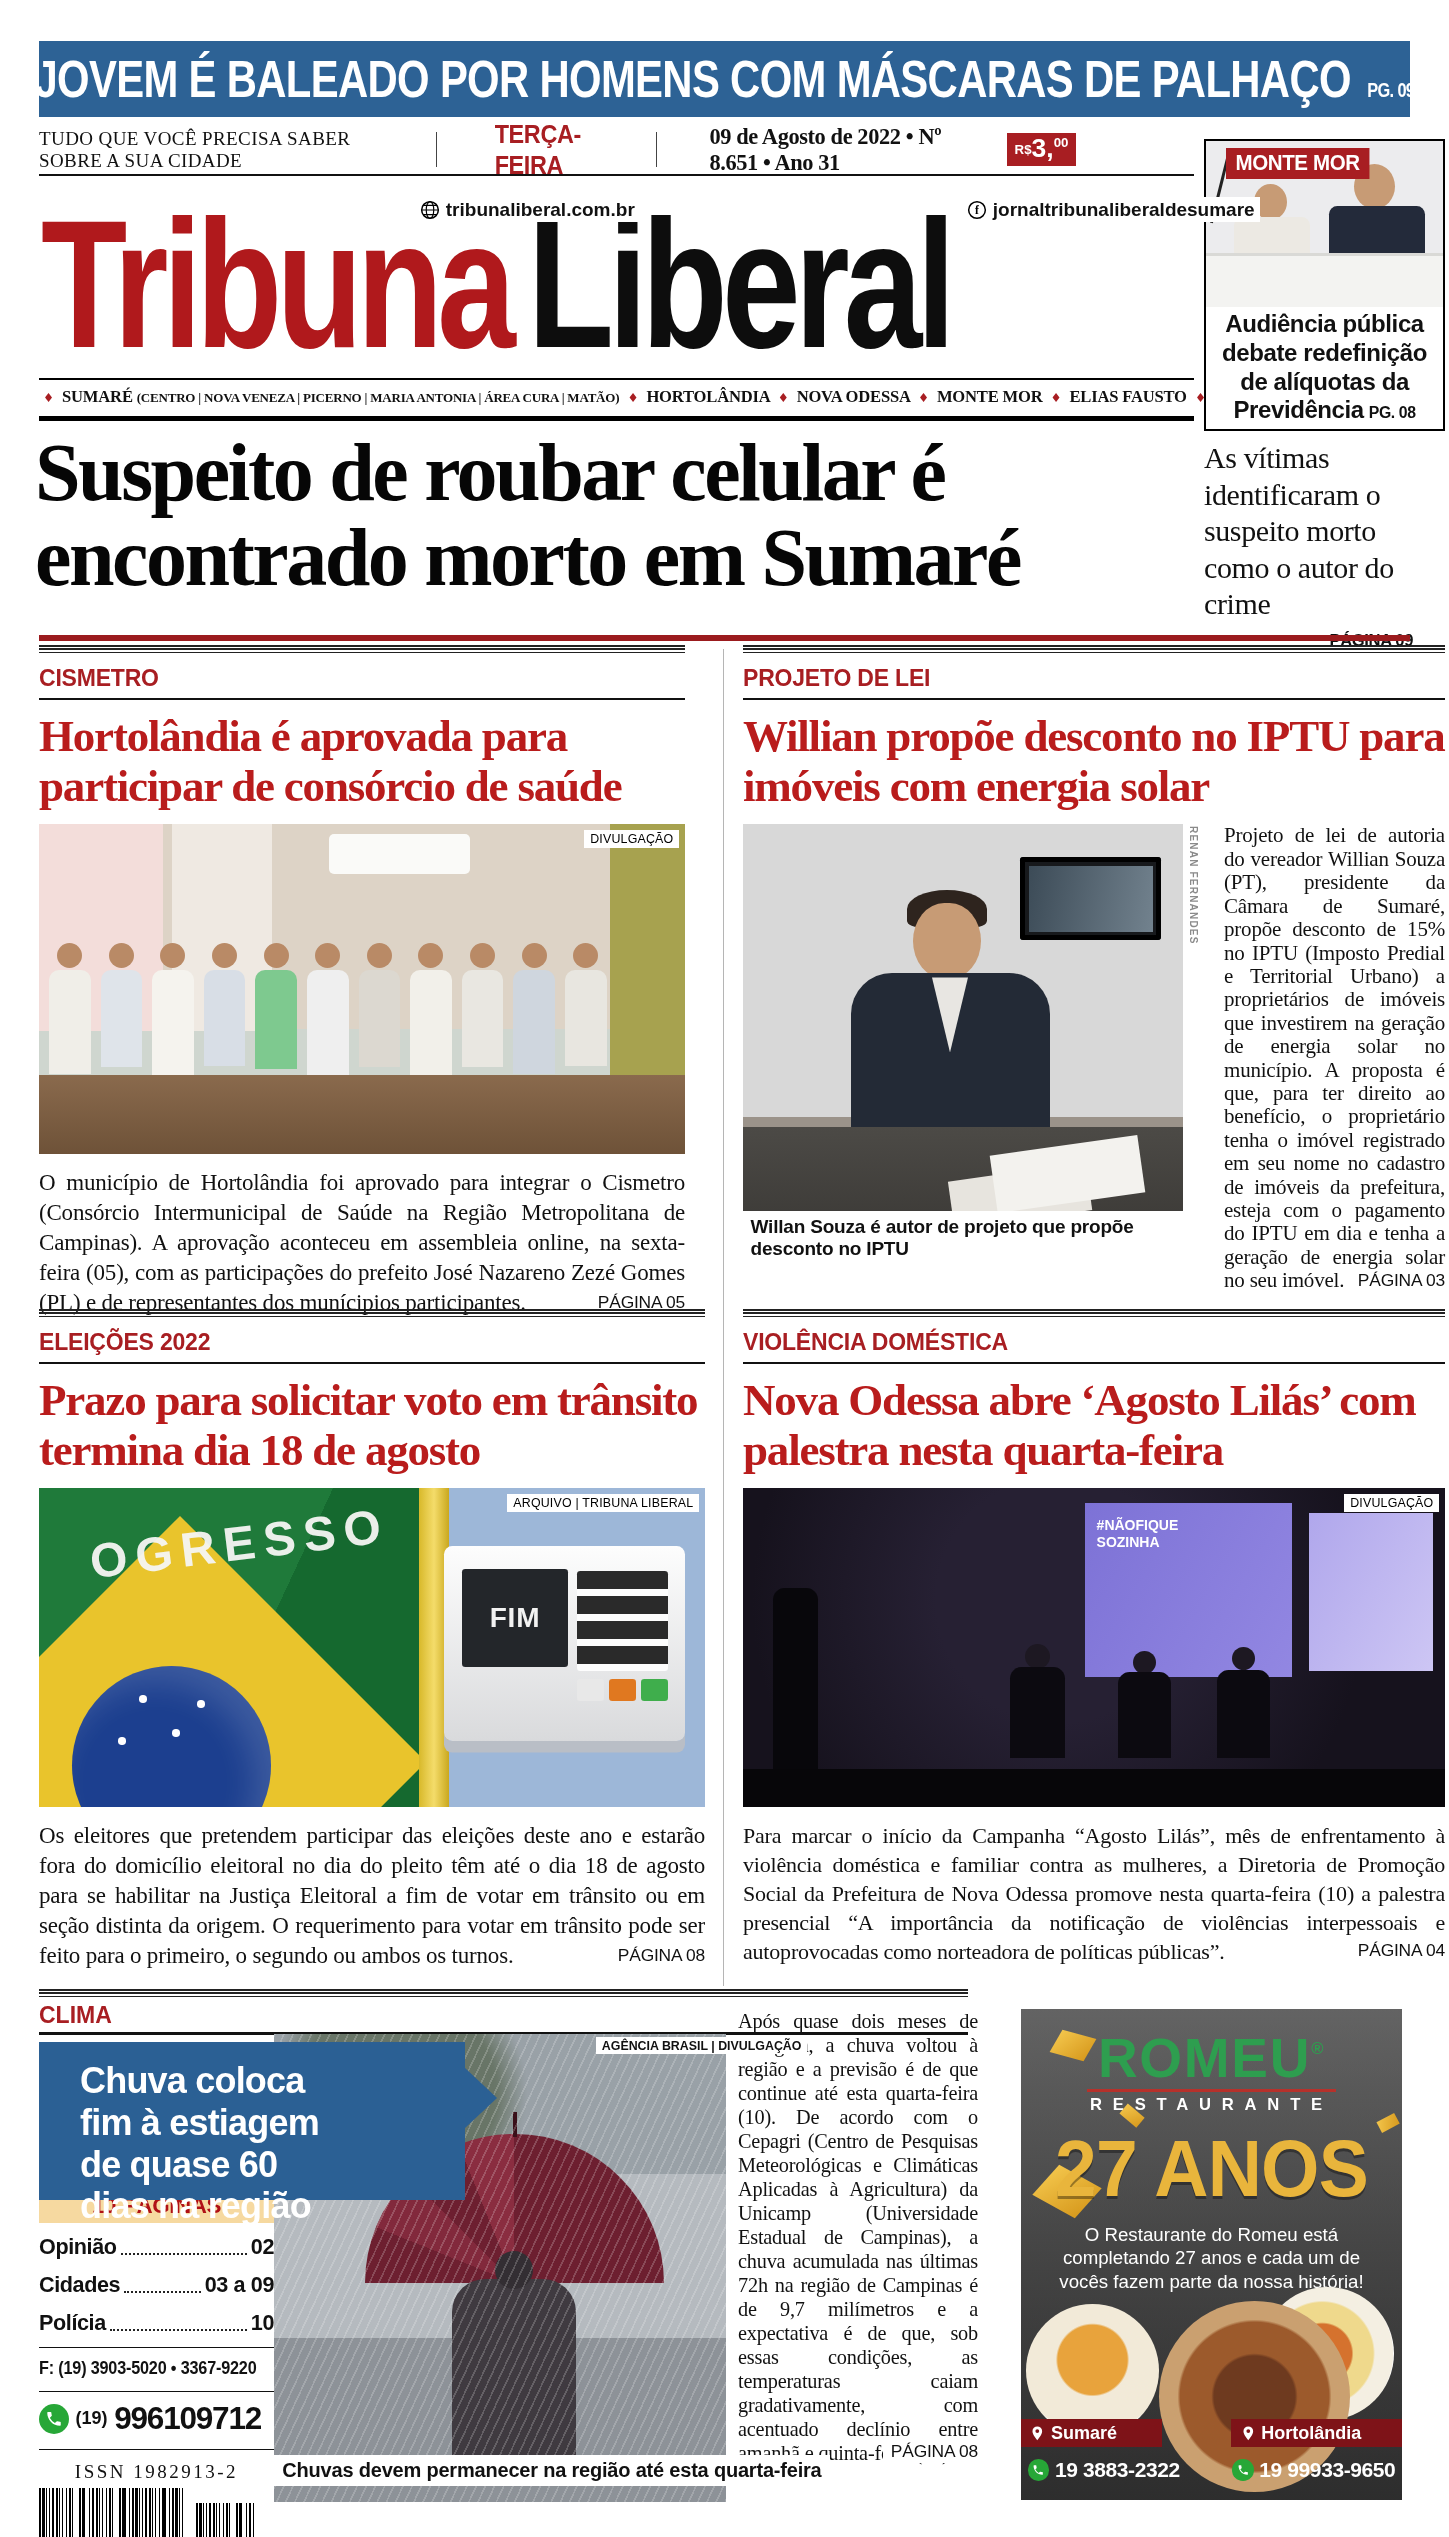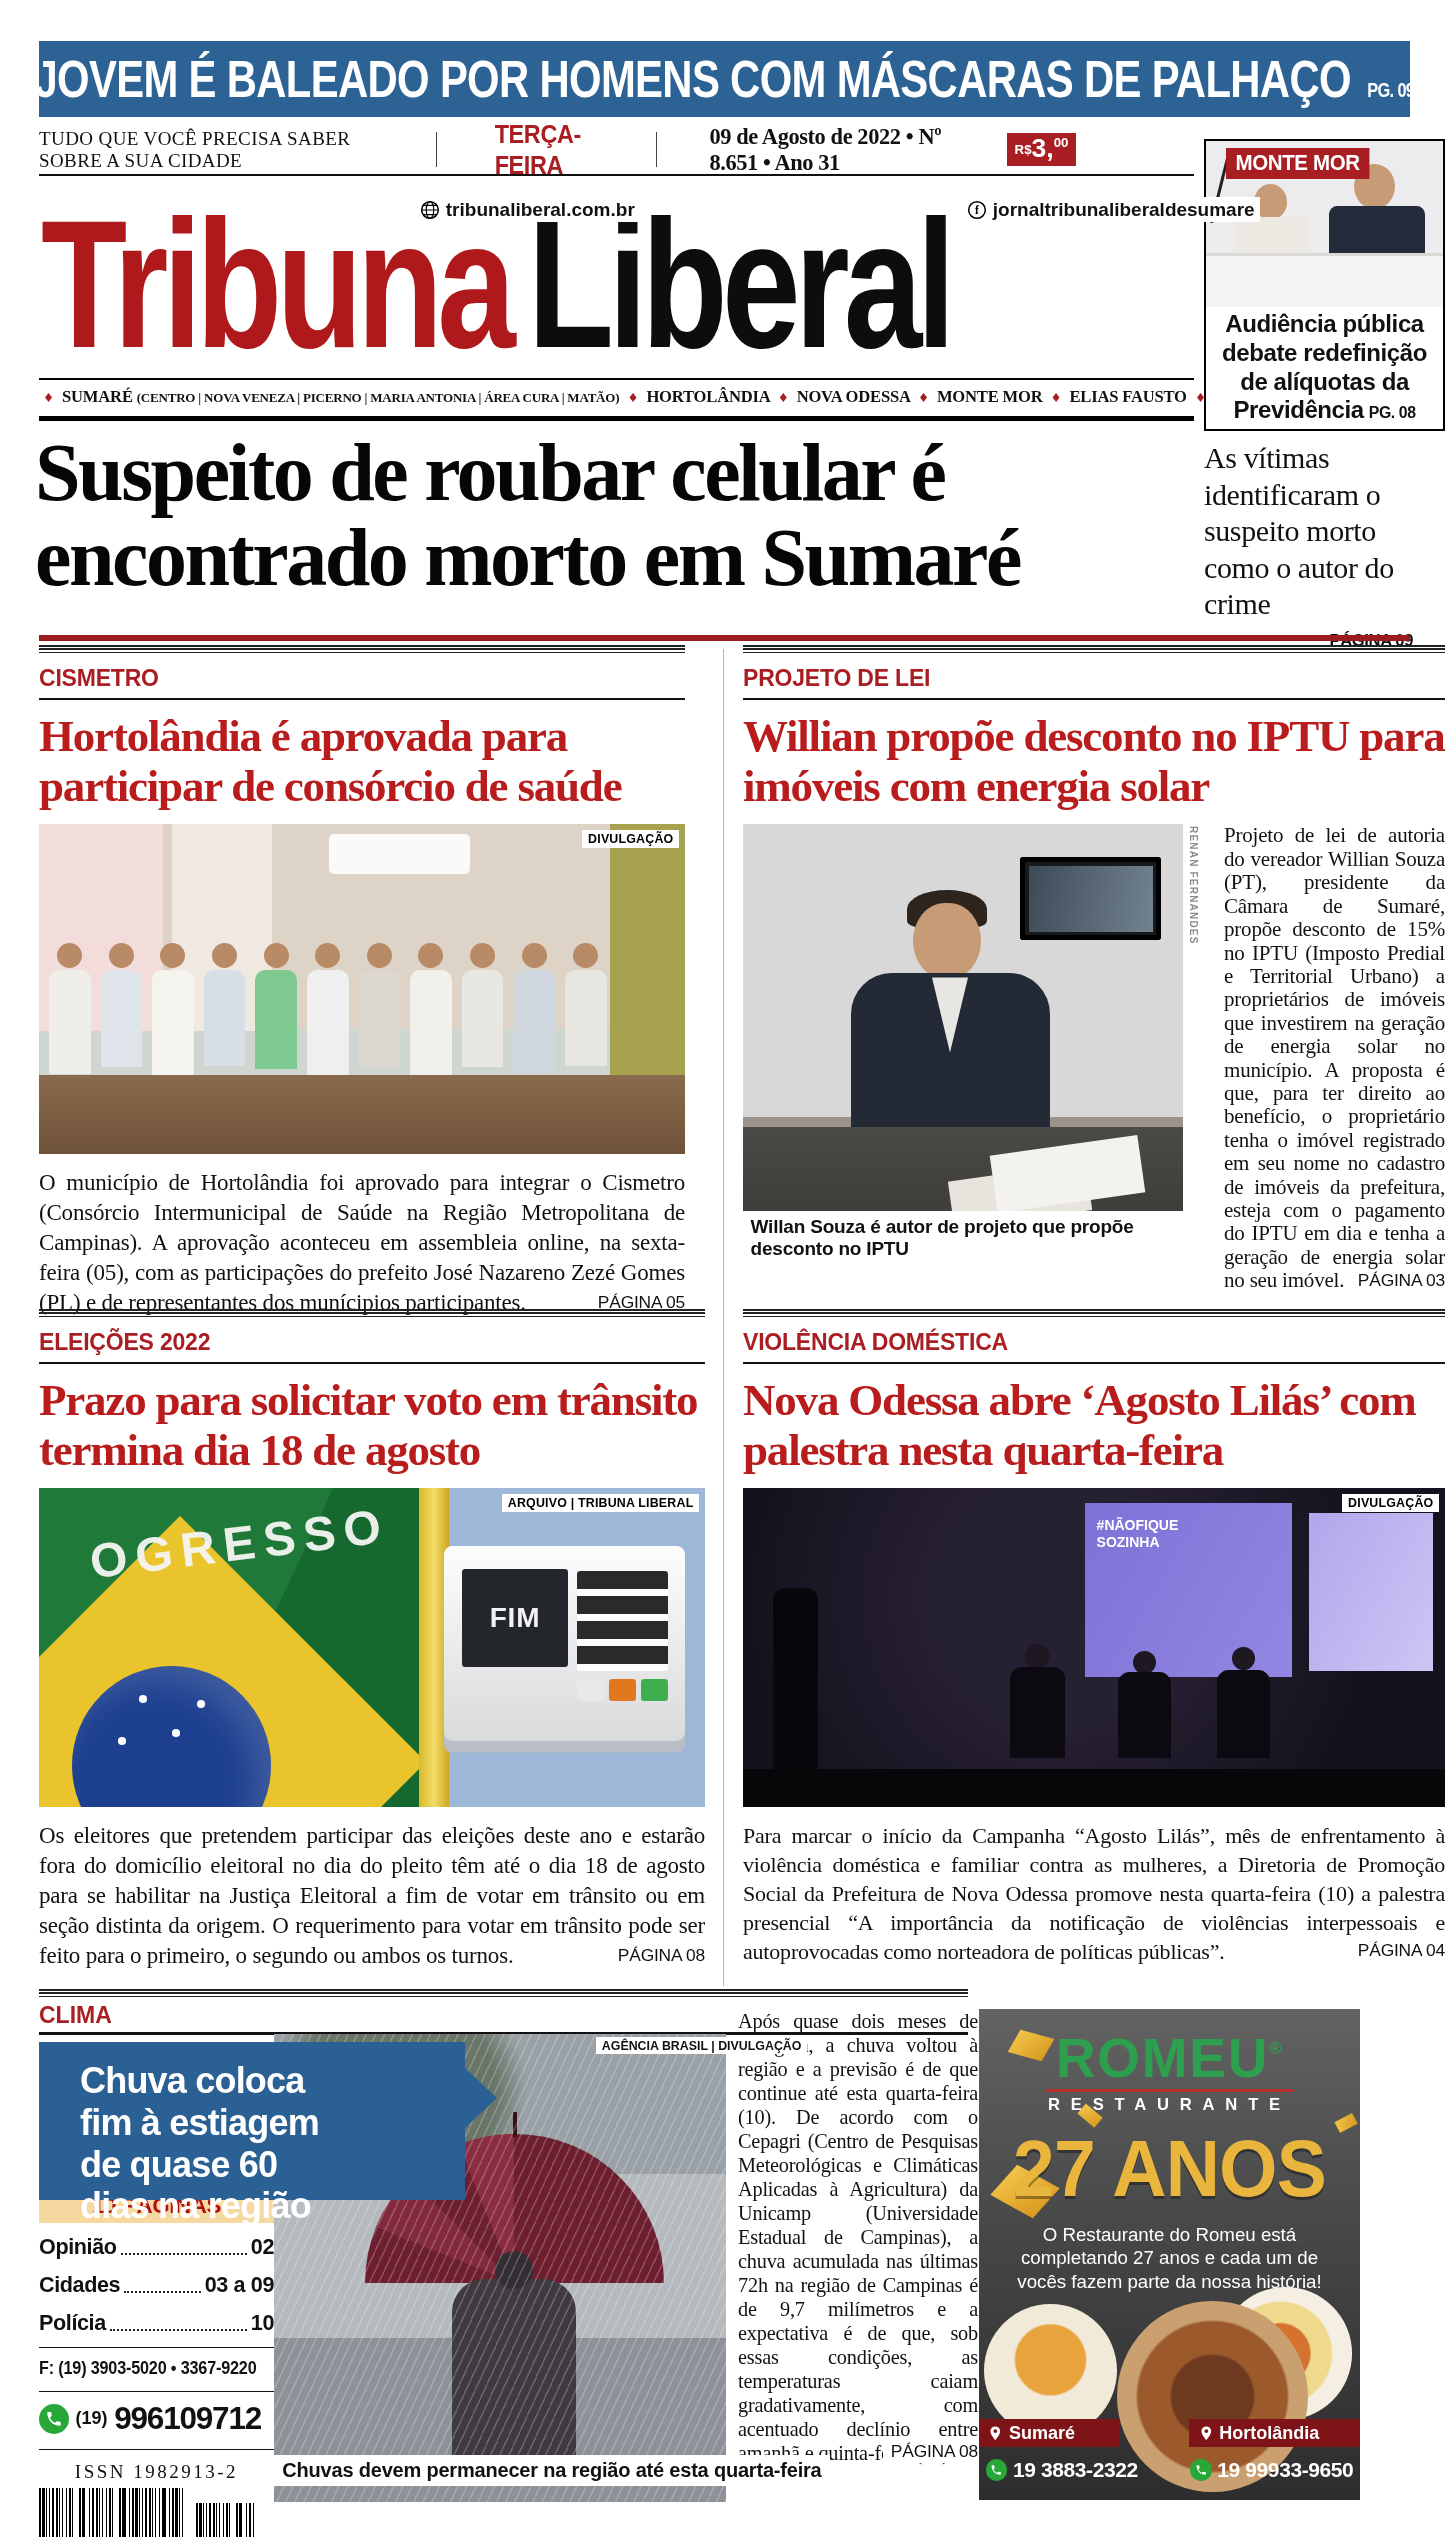--- a/index.html
+++ b/index.html
@@ -70,21 +70,21 @@
   .col-divider{position:absolute;left:723px;top:649px;width:0.8px;height:1337px;background:#b5b5b5;}
 
   
   .article{position:absolute;}
   .sep{height:8.3px;background:repeating-linear-gradient(to bottom,#222 0 1.7px,transparent 1.7px 3.3px);}
   .kicker{margin-top:11.6px;color:#a81e22;font-weight:bold;font-size:23px;letter-spacing:-0.2px;}
   .krule{height:2.5px;background:#111;margin-top:5.8px;}
   .headline{margin:12px 0 0 0;font-family:Liberation Serif, serif;font-weight:bold;font-size:45px;
             line-height:1.1;letter-spacing:-1.2px;color:#b91c1c;}
   .photo{position:relative;margin-top:13.3px;overflow:hidden;}
-  .credit{position:absolute;top:5.8px;right:5.8px;background:#fff;color:#000;font-weight:bold;
+  .credit{position:absolute;top:5.8px;right:5.8px;background:#fff;color:#000;font-weight:normal;
           font-size:12.4px;padding:1.7px 5.8px;z-index:8;letter-spacing:0.2px;}
   .body{position:relative;margin:13.3px 0 0 0;font-family:"Liberation Serif",serif;font-size:23px;
         line-height:30px;text-align:justify;letter-spacing:-0.2px;}
   .pgref2{position:absolute;right:0;bottom:0.8px;background:#fff;padding-left:8.3px;
           font-family:"Liberation Sans",sans-serif;font-weight:normal;font-size:17.4px;}
 
   
   .ph-cismetro{height:330px;background:linear-gradient(#ddd3c6 0 62%,#cfd6cf 62% 100%);}
   .ph-cismetro .win{position:absolute;top:0;width:124px;height:207px;background:#f3ddda;}
   .ph-cismetro .ac{position:absolute;top:10px;left:290px;width:141px;height:40px;background:#fafaf8;border-radius:5px;}
@@ -181,21 +181,21 @@
   .wa-num{font-weight:bold;font-size:31.5px;letter-spacing:-1.2px;}
   .issn{margin-top:11.6px;font-family:"Liberation Serif",serif;font-size:19px;letter-spacing:2.5px;text-align:center;}
   .bc-wrap{display:flex;align-items:flex-end;gap:11.6px;margin-top:5px;}
   .bc{background:repeating-linear-gradient(90deg,#000 0 1.7px,#fff 1.7px 3.3px,#000 3.3px 5.8px,#fff 5.8px 6.6px,#000 6.6px 7.5px,#fff 7.5px 10px,#000 10px 10.8px,#fff 10.8px 13.3px);}
   
   .cz-body{position:absolute;left:699px;top:20px;width:240px;font-family:"Liberation Serif",serif;
         font-size:20.3px;line-height:24px;text-align:justify;letter-spacing:-0.2px;}
   .cz-body .pgref2{bottom:1.7px;}
 
   
-  .ad{position:absolute;left:940px;top:20px;width:381px;height:491px;overflow:hidden;color:#fff;
+  .ad{position:absolute;left:982px;top:20px;width:381px;height:491px;overflow:hidden;color:#fff;
       background:linear-gradient(rgba(52,52,52,.45),rgba(30,30,30,.72)),linear-gradient(#8a8a8a,#555);}
   .conf{position:absolute;background:linear-gradient(120deg,#f3c54b,#d79a1e);}
   .ad-logo{position:relative;text-align:center;margin-top:21.6px;font-weight:bold;font-size:55px;color:#2e9e4f;
         letter-spacing:1.7px;line-height:1;}
   .ad-reg{font-size:16.6px;vertical-align:23px;}
   .ad-underline{width:249px;height:3.3px;background:#b6312b;margin:3.3px auto 3.3px auto;}
   .ad-sub{text-align:center;font-weight:bold;font-size:16.6px;letter-spacing:10.8px;color:#fff;}
   .ad-27{text-align:center;font-weight:bold;font-size:79px;color:#e9b53c;margin-top:13.3px;line-height:1;
         letter-spacing:-0.8px;transform:scaleX(.95);text-shadow:0 2.5px 0 rgba(0,0,0,.35);}
   .ad-msg{margin:15px auto 0 auto;width:88%;text-align:center;font-size:18.7px;line-height:1.25;}

